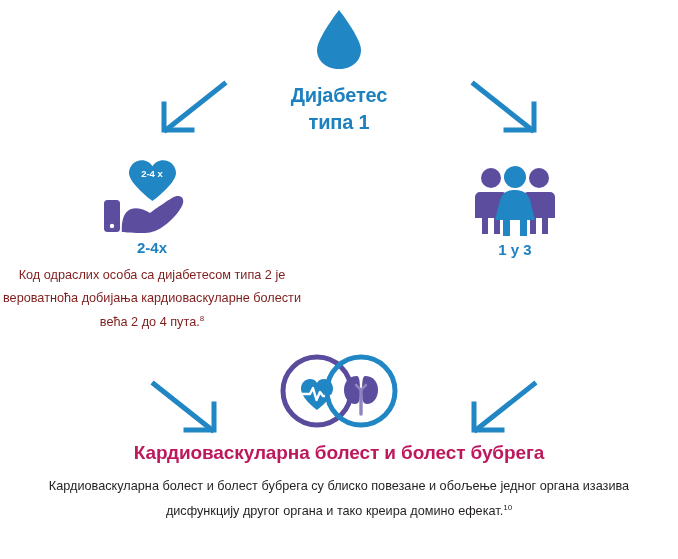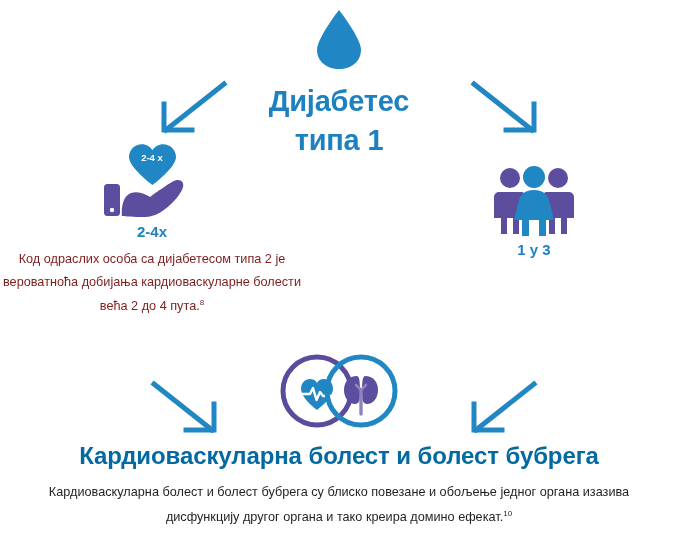--- a/index.html
+++ b/index.html
@@ -28,43 +28,43 @@
     left: 239px;
     top: 8px;
     width: 200px;
     text-align: center;
   }
   .drop-icon {
     display: block;
     margin: 0 auto 12px auto;
   }
   .top-title {
-    font-size: 29px;
+    font-size: 20px;
     font-weight: bold;
     color: #1d81c0;
     line-height: 1.35;
     letter-spacing: -0.2px;
   }
 
   
   .arrow {
     position: absolute;
   }
   .arrow-tl { left: 148px; top: 78px; }
   .arrow-tr { left: 468px; top: 78px; }
   .arrow-bl { left: 148px; top: 378px; }
   .arrow-br { left: 458px; top: 378px; }
 
   
   .node {
     position: absolute;
     text-align: center;
   }
-  .node-left  { left: 2px;   top: 140px; width: 300px; }
-  .node-right { left: 391px; top: 158px; width: 286px; }
+  .node-left  { left: 2px;   top: 156px; width: 300px; }
+  .node-right { left: 372px; top: 158px; width: 286px; }
 
   .node-icon {
     height: 78px;
     display: flex;
     align-items: flex-end;
     justify-content: center;
     margin-bottom: 6px;
   }
   .node-stat {
     font-size: 15px;
@@ -90,23 +90,23 @@
     left: 39px;
     top: 352px;
     width: 600px;
     text-align: center;
   }
   .venn {
     margin: 0 auto 12px auto;
     display: block;
   }
   .bottom-title {
-    font-size: 24px;
+    font-size: 19px;
     font-weight: bold;
-    color: #0369a1;
+    color: #be185d;
     line-height: 1.2;
     margin-bottom: 9px;
     letter-spacing: -0.1px;
   }
   .bottom-text {
     font-size: 12.7px;
     line-height: 1.95;
     color: #231f20;
   }
 </style>

